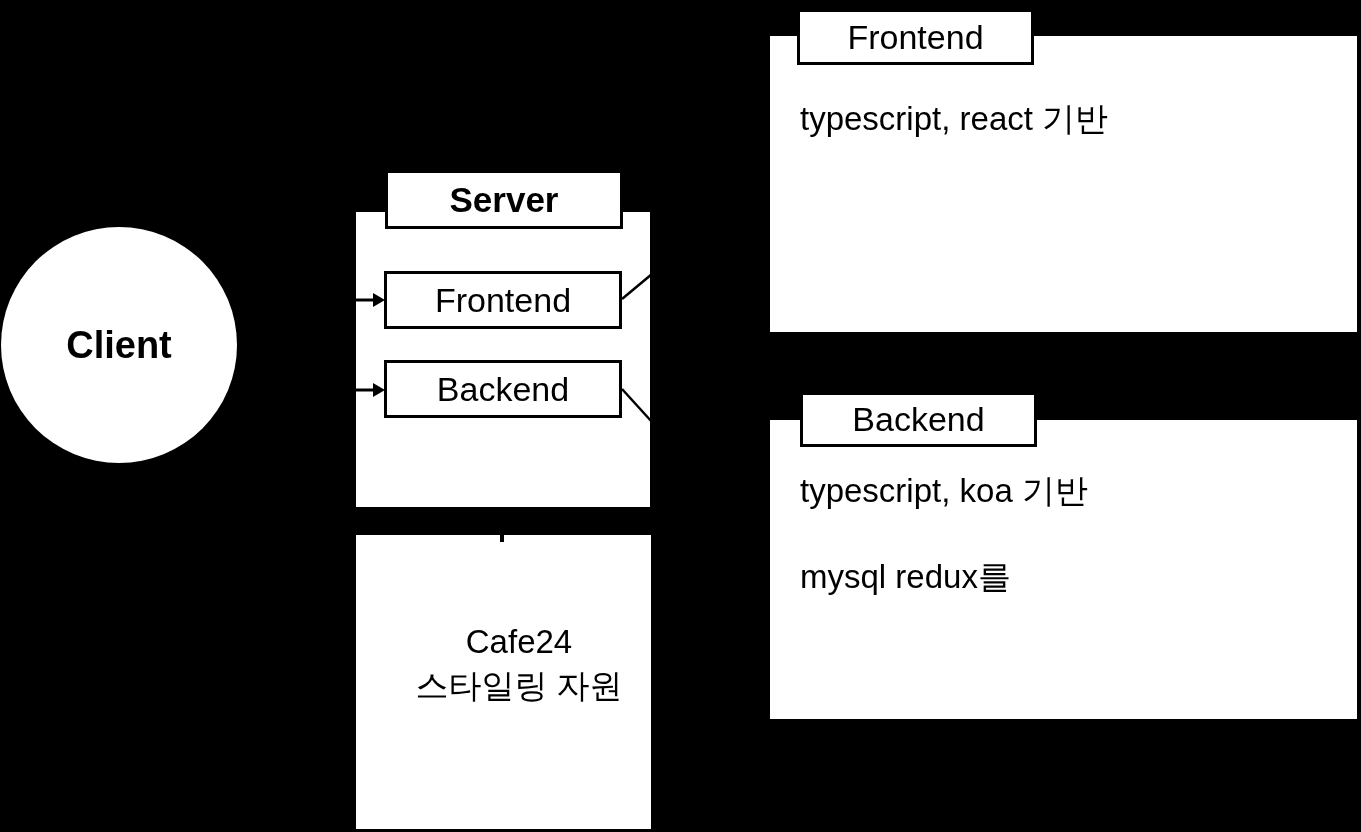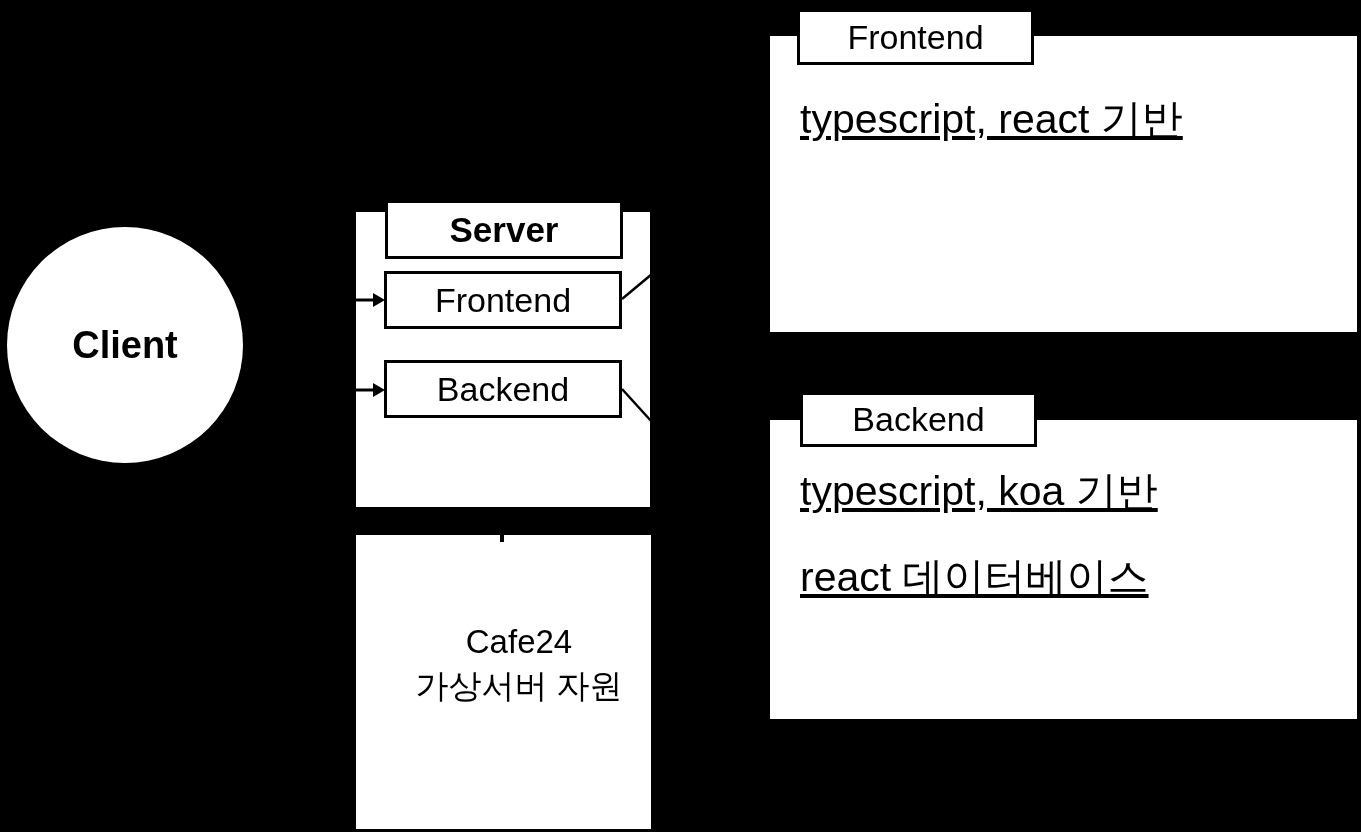--- a/index.html
+++ b/index.html
@@ -14,26 +14,26 @@
     box-sizing:border-box; display:flex; align-items:center; justify-content:center;
     font-size:34px; z-index:3;
   }
   .tab.bold { font-weight:bold; font-size:35px; }
   .innerbox {
     position:absolute; background:#ffffff; border:3px solid #000000;
     box-sizing:border-box; display:flex; align-items:center; justify-content:center;
     font-size:34px; z-index:2;
   }
   .circle {
-    position:absolute; left:7px; top:227px; width:236px; height:236px;
+    position:absolute; left:1px; top:227px; width:236px; height:236px;
     border-radius:50%; background:#ffffff;
     display:flex; align-items:center; justify-content:center;
     font-weight:bold; font-size:38px; z-index:2;
   }
-  .bodytext { position:absolute; font-size:41px; z-index:2;text-decoration:underline; }
+  .bodytext { position:absolute; font-size:33px; z-index:2; }
   .tline { display:flex; align-items:center; white-space:pre; }
   .fl .tline { height:45px; }
   .bl .tline { height:43px; }
   .hosting-text {
     position:absolute; left:356px; top:620px; width:326px;
     text-align:center; font-size:33px; line-height:44px; z-index:2;
   }
   svg.overlay { position:absolute; left:0; top:0; z-index:4; }
   .tick { position:absolute; left:500px; top:531px; width:4px; height:11px; background:#000; z-index:3; }
 </style>
@@ -41,21 +41,21 @@
 <body>
 
 <div class="canvas">
 
   <div class="circle">
     <span>Client</span>
   </div>
 
   <div class="wbox" style="left:356px; top:212px; width:294px; height:295px; z-index:1;"></div>
 
-  <div class="tab bold" style="left:385px; top:200px; width:238px; height:59px;align-items:center;">
+  <div class="tab bold" style="left:385px; top:170px; width:238px; height:59px;align-items:center;">
     <span>Server</span>
   </div>
 
   <div class="innerbox" style="left:384px; top:271px; width:238px; height:58px;">
     <span>Frontend</span>
   </div>
 
   <div class="innerbox" style="left:384px; top:360px; width:238px; height:58px;">
     <span>Backend</span>
   </div>
@@ -68,28 +68,28 @@
     <div class="tline">typescript, react 기반</div>
   </div>
 
   <div class="wbox" style="left:770px; top:420px; width:587px; height:299px; z-index:1;"></div>
   <div class="tab" style="left:800px; top:392px; width:237px; height:55px;">
     <span>Backend</span>
   </div>
   <div class="bodytext bl" style="left:800px; top:470px;">
     <div class="tline">typescript, koa 기반</div>
     <div class="tline"></div>
-    <div class="tline">react 데이터베이스</div>
+    <div class="tline">mysql redux를</div>
   </div>
 
   <div class="wbox" style="left:356px; top:535px; width:295px; height:294px; z-index:1;"></div>
   <div class="tick"></div>
   <div class="hosting-text">
     <div>Cafe24</div>
-    <div>가상서버 자원</div>
+    <div>스타일링 자원</div>
   </div>
 
   <svg class="overlay" width="1361" height="832" viewBox="0 0 1361 832">
 
     <g>
       <line x1="356" y1="300" x2="375" y2="300" stroke="#000" stroke-width="3"></line>
       <polygon points="373,293 373,307 385,300" fill="#000"></polygon>
     </g>
 
     <g>

